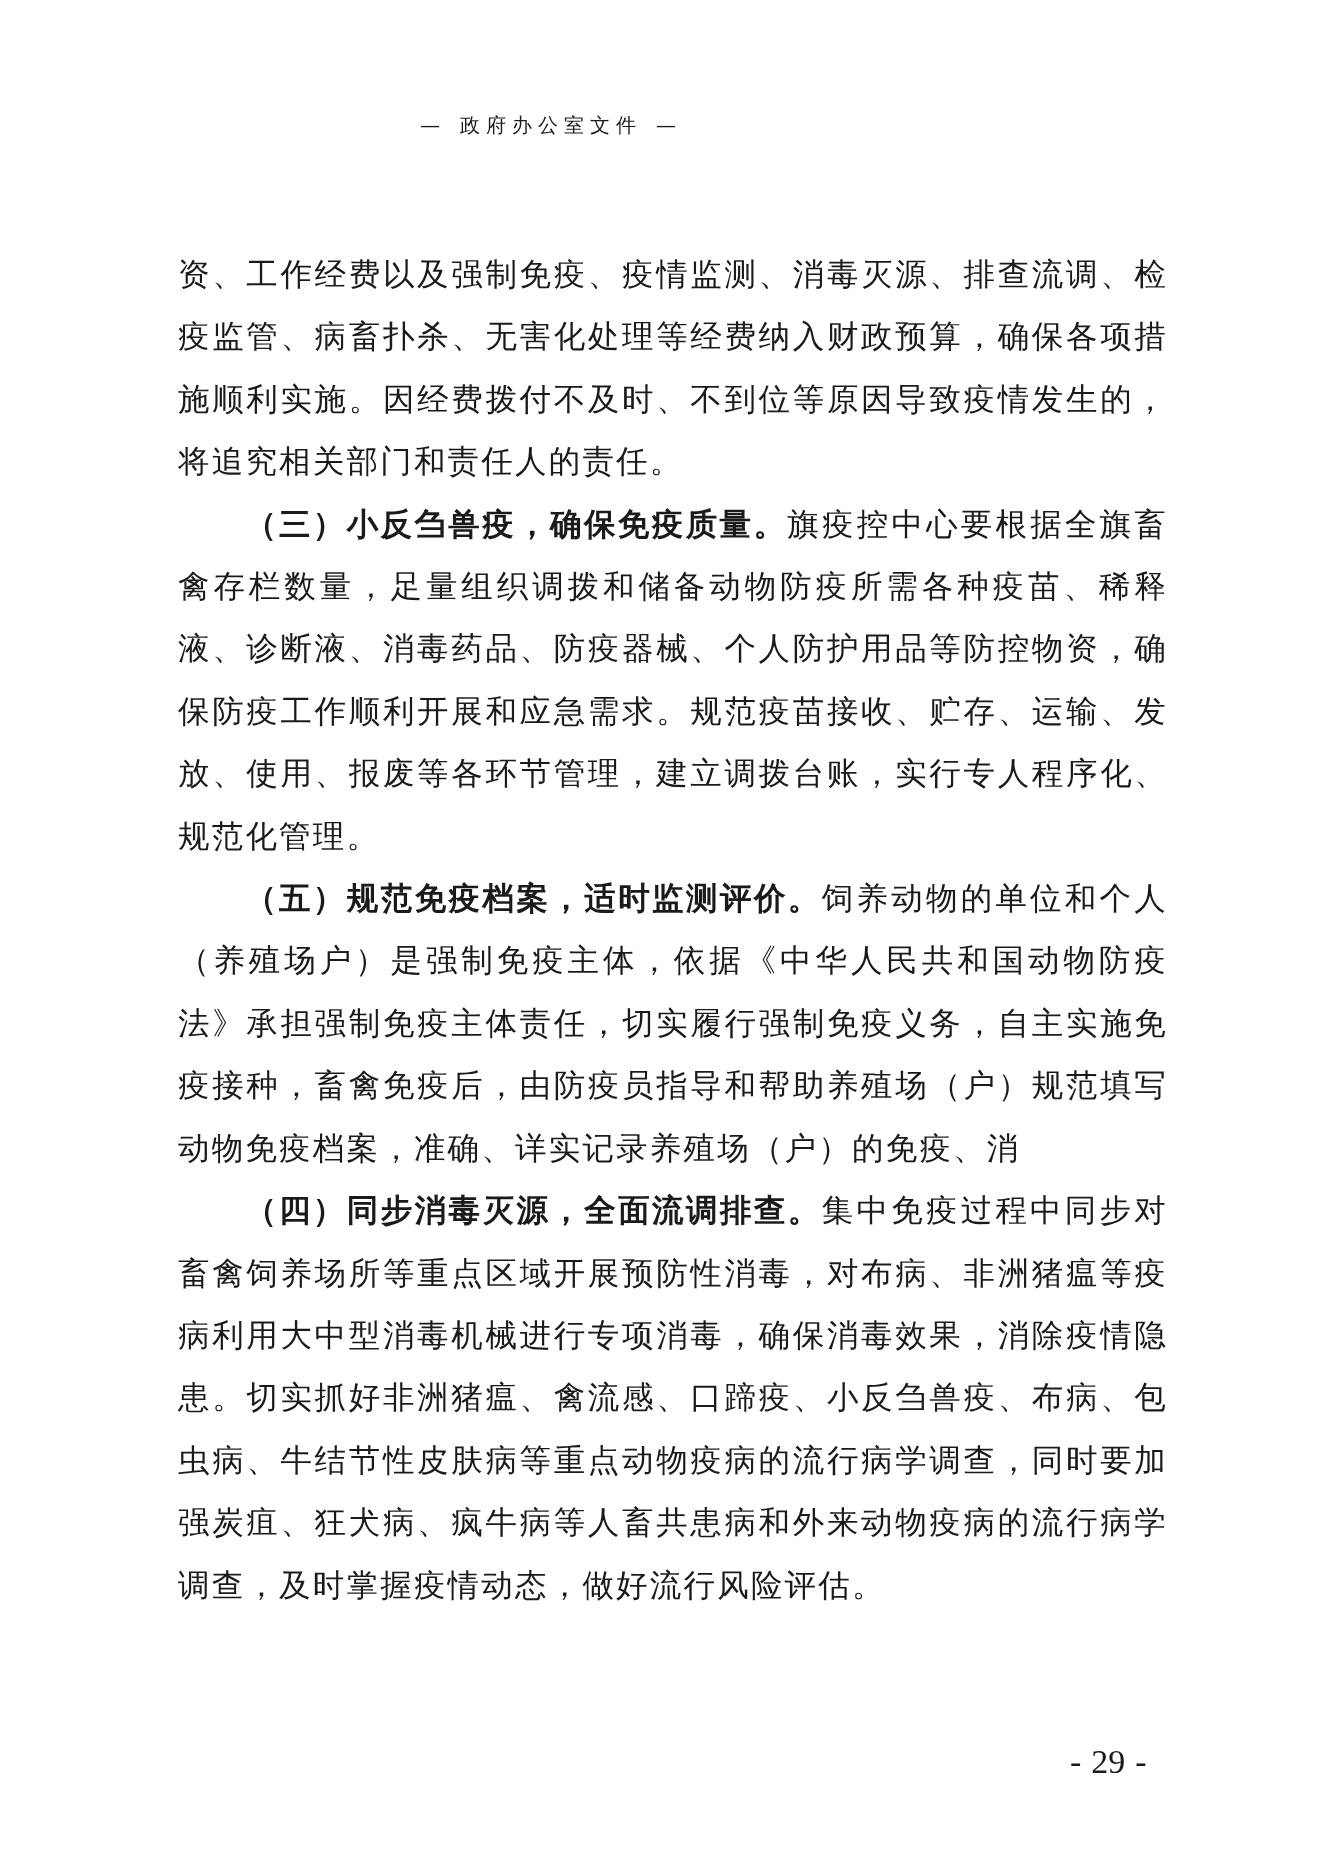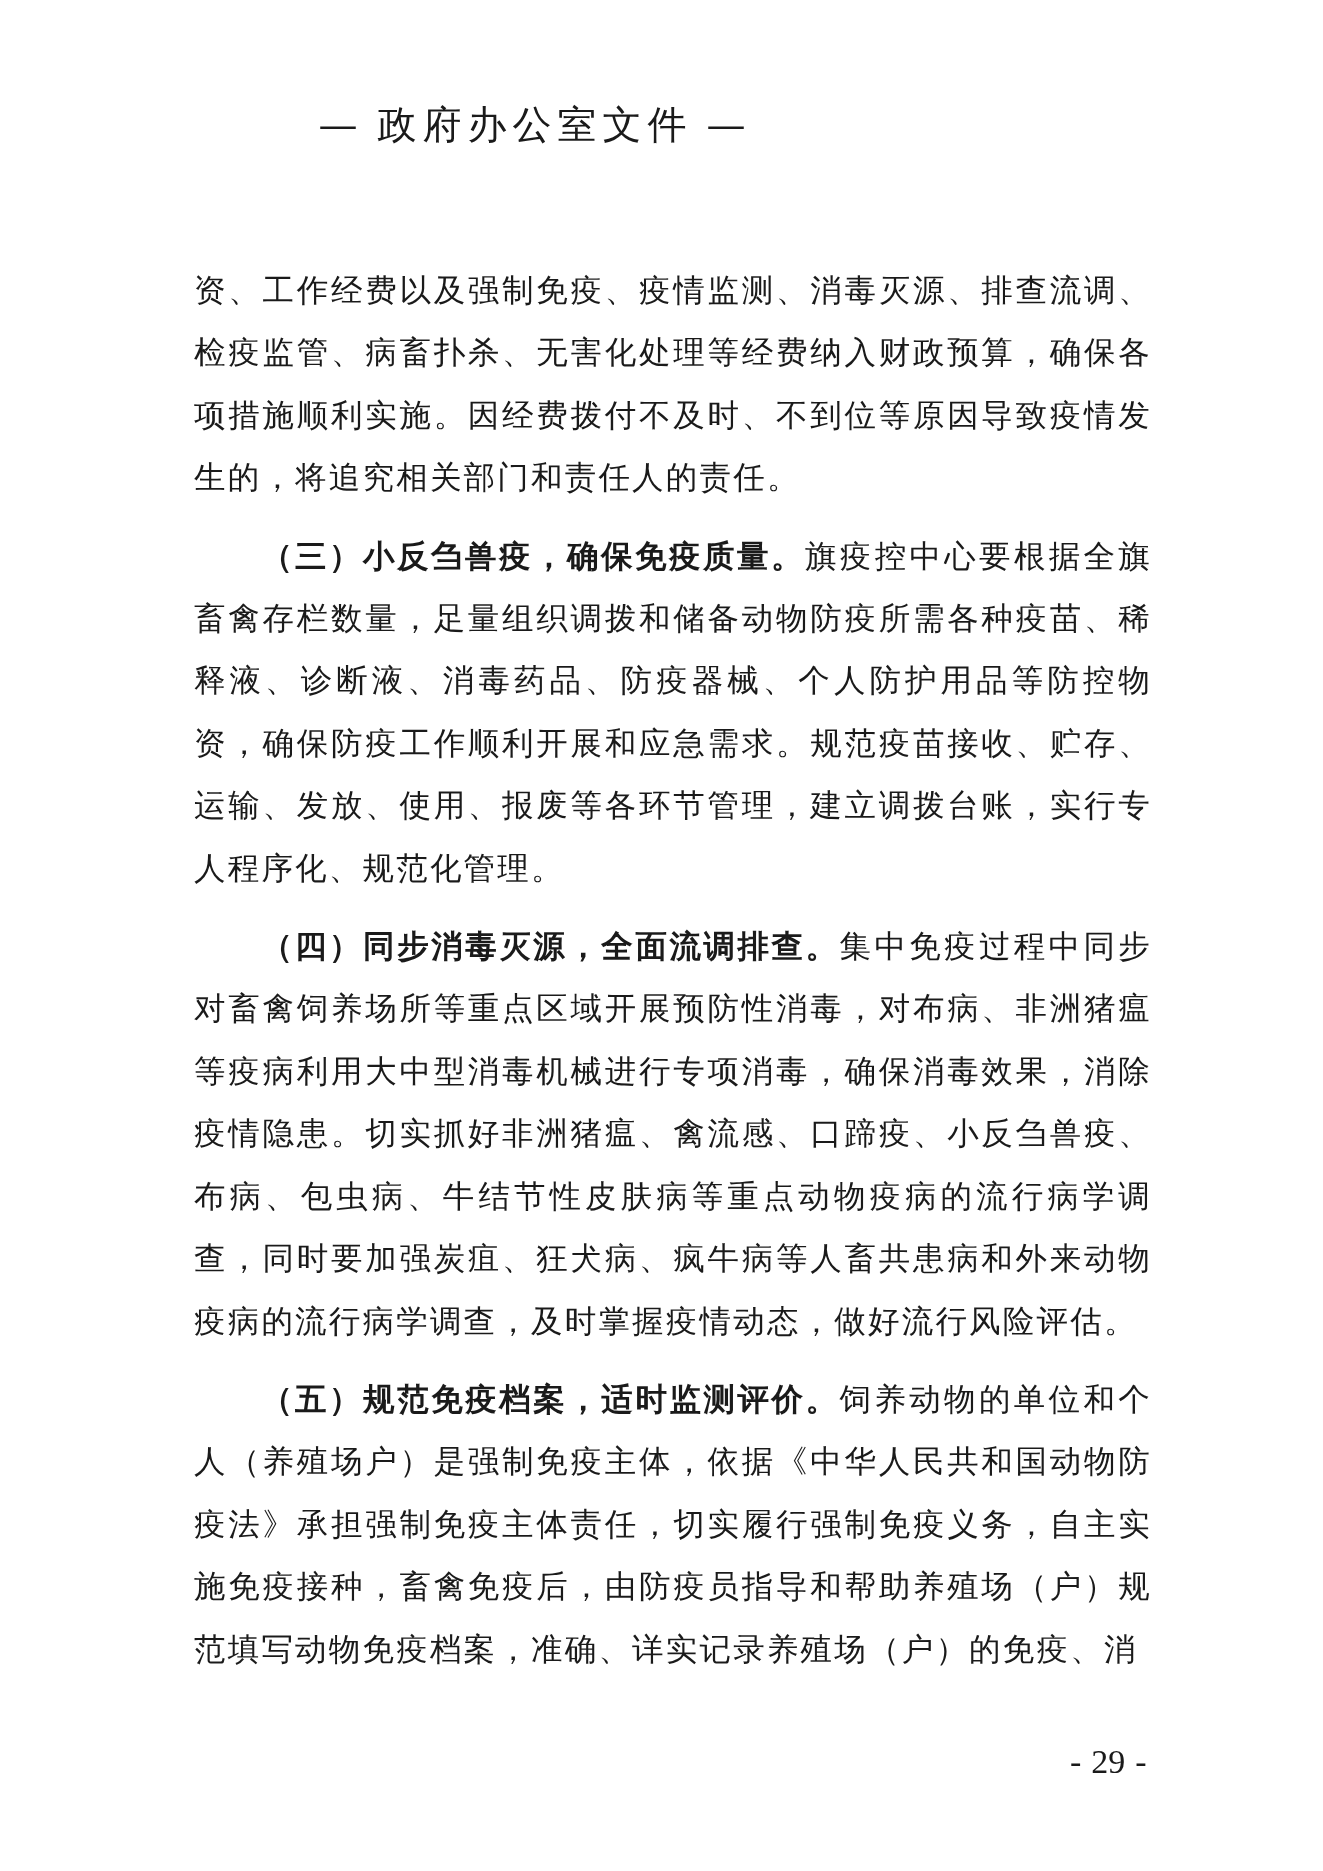--- a/index.html
+++ b/index.html
@@ -11,24 +11,24 @@
       width: 1323px;
       height: 1871px;
       position: relative;
       overflow: hidden;
       color: #1a1a1a;
       font-family: "DejaVu Serif", "Liberation Serif", serif;
     }
     .page-header {
       position: absolute;
       top: 100px;
-      left: 0;
+      left: 16px;
       width: 1070px;
       text-align: center;
-      font-size: 39px;
+      font-size: 20px;
       letter-spacing: 6px;
       line-height: 50px;
       font-family: "DejaVu Serif", "Liberation Serif", serif;
     }
     .page-header .dash {
       display: inline-block;
       margin: 0 14px;
     }
     .body-text {
       position: absolute;
@@ -36,21 +36,21 @@
       left: 178px;
       width: 990px;
       font-size: 31.5px;
       line-height: 62.4px;
       text-align: justify;
       text-justify: inter-character;
       font-family: "DejaVu Sans", "Liberation Sans", sans-serif;
       letter-spacing: 2.2px;
     }
     .body-text p {
-      margin: 16px;
+      margin: 0;
     }
     .body-text p.indent {
       text-indent: 67px;
     }
     .heading-run {
       font-weight: bold;
       letter-spacing: 1.4px;
     }
     .page-number {
       position: absolute;
@@ -75,22 +75,22 @@
 </div>
 
 <div class="body-text">
   <p>
     <span>资、工作经费以及强制免疫、疫情监测、消毒灭源、排查流调、检疫监管、病畜扑杀、无害化处理等经费纳入财政预算，确保各项措施顺利实施。因经费拨付不及时、不到位等原因导致疫情发生的，将追究相关部门和责任人的责任。</span>
   </p>
   <p class="indent">
     <span class="heading-run">（三）小反刍兽疫，确保免疫质量。</span><span>旗疫控中心要根据全旗畜禽存栏数量，足量组织调拨和储备动物防疫所需各种疫苗、稀释液、诊断液、消毒药品、防疫器械、个人防护用品等防控物资，确保防疫工作顺利开展和应急需求。规范疫苗接收、贮存、运输、发放、使用、报废等各环节管理，建立调拨台账，实行专人程序化、规范化管理。</span>
   </p>
   <p class="indent">
-    <span class="heading-run">（四）同步消毒灭源，全面流调排查。</span><span>集中免疫过程中同步对畜禽饲养场所等重点区域开展预防性消毒，对布病、非洲猪瘟等疫病利用大中型消毒机械进行专项消毒，确保消毒效果，消除疫情隐患。切实抓好非洲猪瘟、禽流感、口蹄疫、小反刍兽疫、布病、包虫病、牛结节性皮肤病等重点动物疫病的流行病学调查，同时要加强炭疽、狂犬病、疯牛病等人畜共患病和外来动物疫病的流行病学调查，及时掌握疫情动态，做好流行风险评估。</span>
+    <span class="heading-run">（五）规范免疫档案，适时监测评价。</span><span>饲养动物的单位和个人（养殖场户）是强制免疫主体，依据《中华人民共和国动物防疫法》承担强制免疫主体责任，切实履行强制免疫义务，自主实施免疫接种，畜禽免疫后，由防疫员指导和帮助养殖场（户）规范填写动物免疫档案，准确、详实记录养殖场（户）的免疫、消</span>
   </p>
   <p class="indent">
-    <span class="heading-run">（五）规范免疫档案，适时监测评价。</span><span>饲养动物的单位和个人（养殖场户）是强制免疫主体，依据《中华人民共和国动物防疫法》承担强制免疫主体责任，切实履行强制免疫义务，自主实施免疫接种，畜禽免疫后，由防疫员指导和帮助养殖场（户）规范填写动物免疫档案，准确、详实记录养殖场（户）的免疫、消</span>
+    <span class="heading-run">（四）同步消毒灭源，全面流调排查。</span><span>集中免疫过程中同步对畜禽饲养场所等重点区域开展预防性消毒，对布病、非洲猪瘟等疫病利用大中型消毒机械进行专项消毒，确保消毒效果，消除疫情隐患。切实抓好非洲猪瘟、禽流感、口蹄疫、小反刍兽疫、布病、包虫病、牛结节性皮肤病等重点动物疫病的流行病学调查，同时要加强炭疽、狂犬病、疯牛病等人畜共患病和外来动物疫病的流行病学调查，及时掌握疫情动态，做好流行风险评估。</span>
   </p>
 </div>
 
 <div class="page-number">
   <span class="dash">-</span><span>29</span><span class="dash">-</span>
 </div>
 
 </body></html>

